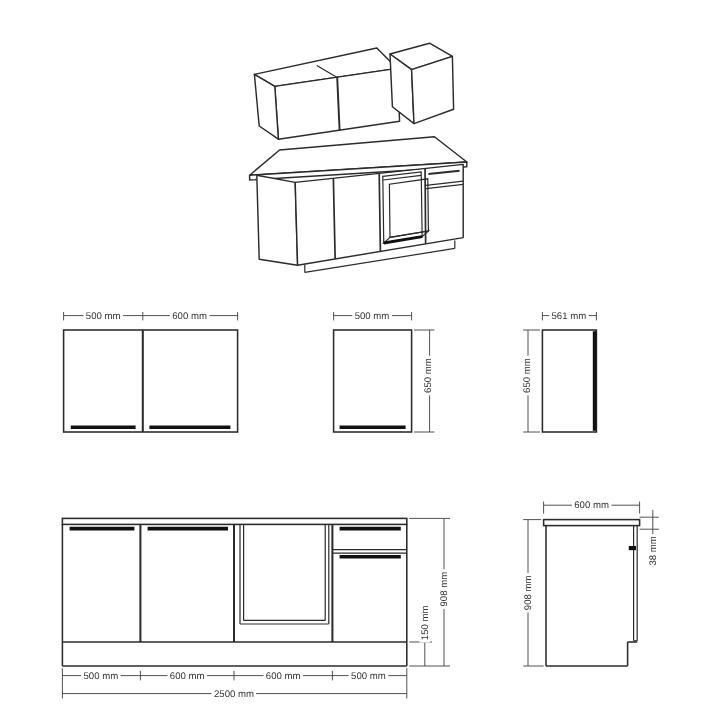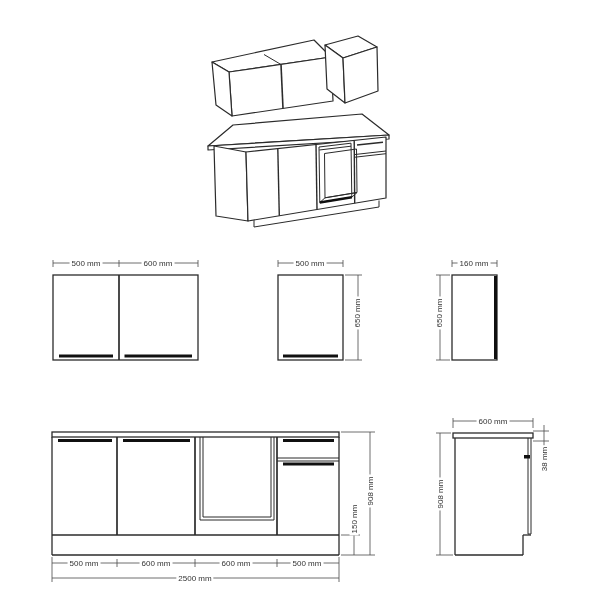--- a/index.html
+++ b/index.html
@@ -170,21 +170,21 @@
       <line class="dl" x1="544" y1="425" x2="544" y2="447"></line>
     </g>
   </svg>
 
   <div class="dim" style="left:86px;top:263px">500 mm</div>
   <div class="dim" style="left:158px;top:263px">600 mm</div>
 
   <div class="dim" style="left:310px;top:263px">500 mm</div>
   <div class="dim v" style="left:357px;top:313px">650 mm</div>
 
-  <div class="dim" style="left:474px;top:263px">160 mm</div>
+  <div class="dim" style="left:474px;top:263px">561 mm</div>
   <div class="dim v" style="left:439px;top:313px">650 mm</div>
 
   <div class="dim" style="left:84px;top:563px">500 mm</div>
   <div class="dim" style="left:156px;top:563px">600 mm</div>
   <div class="dim" style="left:236px;top:563px">600 mm</div>
   <div class="dim" style="left:307px;top:563px">500 mm</div>
   <div class="dim" style="left:195px;top:578px">2500 mm</div>
   <div class="dim v" style="left:370px;top:491px">908 mm</div>
   <div class="dim v" style="left:354px;top:519px">150 mm</div>
 

